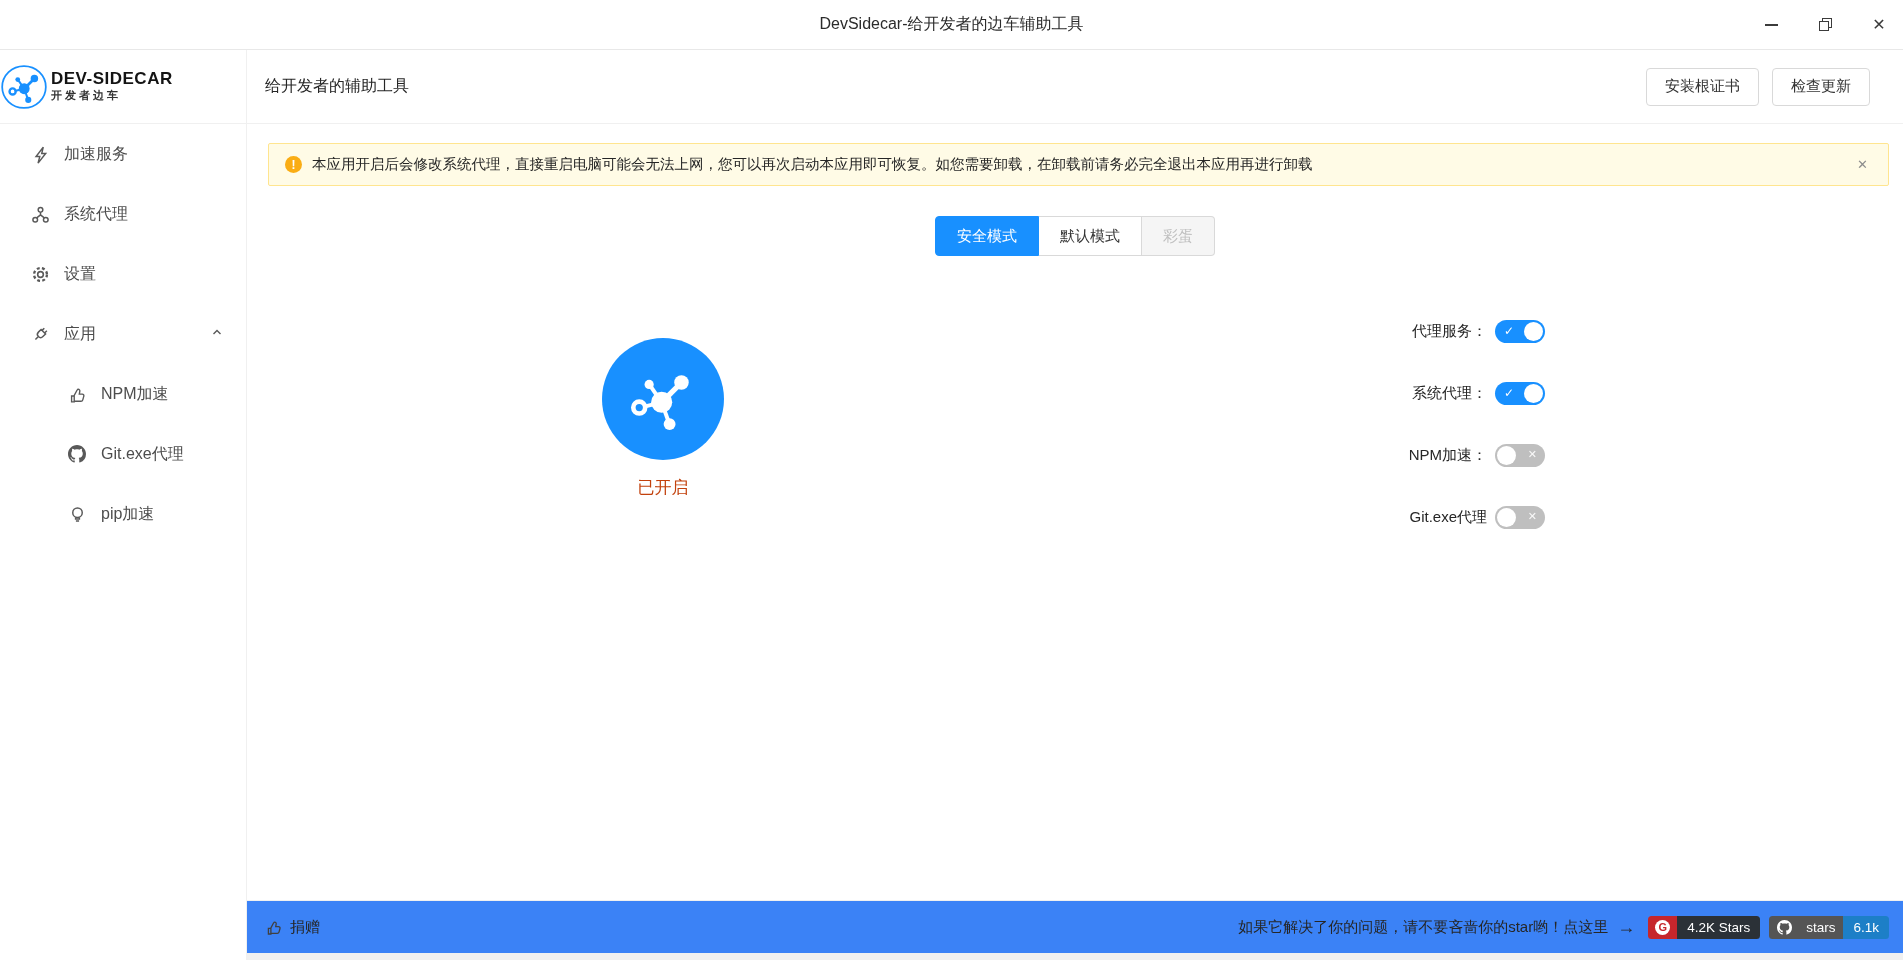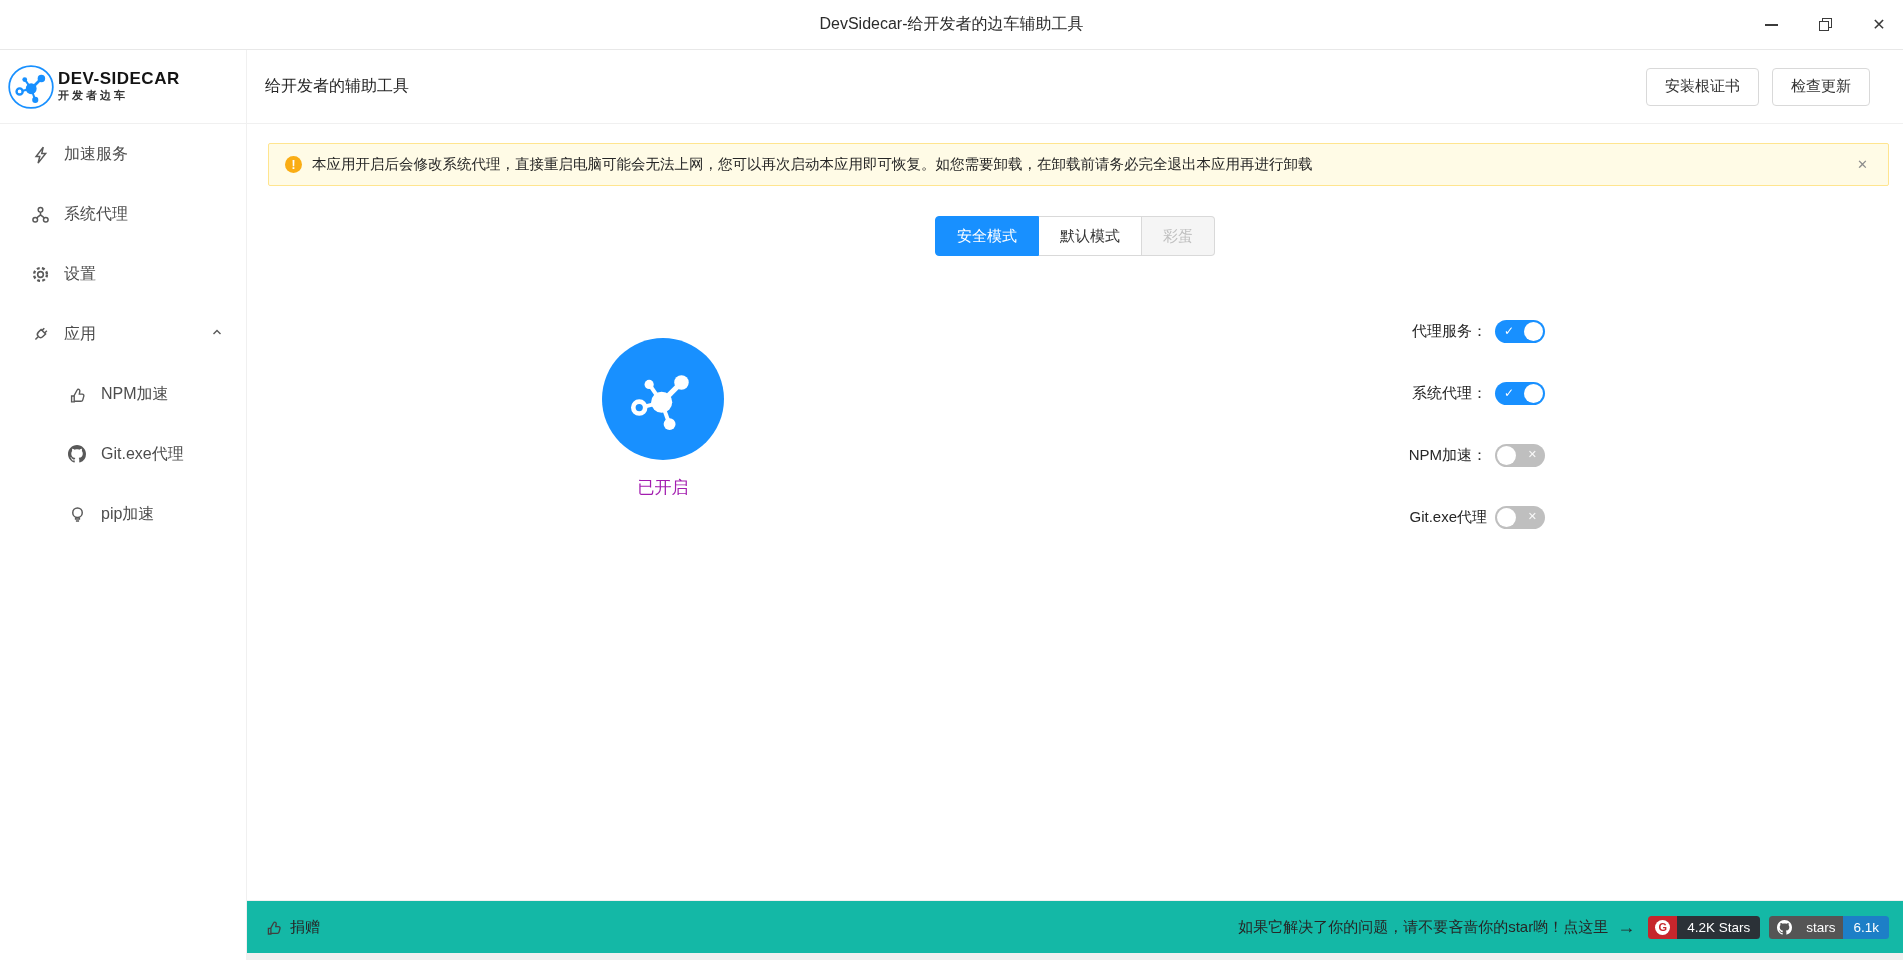--- a/index.html
+++ b/index.html
@@ -17,21 +17,21 @@
   .restore-glyph { position:relative; width:13px; height:13px; }
   .restore-glyph .r1 { position:absolute; left:0; bottom:0; width:10px; height:10px; border:1.5px solid #3b3b3b; background:#fff; }
   .restore-glyph .r2 { position:absolute; right:0; top:0; width:10px; height:10px; border:1.5px solid #3b3b3b; }
   .close-glyph { font-size:16px; color:#3b3b3b; line-height:1; }
 
   
   .body-row { flex:1; display:flex; min-height:0; }
 
   
   .sidebar { width:247px; flex:0 0 247px; background:#fff; border-right:1px solid #f0f0f0; display:flex; flex-direction:column; }
-  .logo { height:74px; flex:0 0 74px; border-bottom:1px solid #f0f0f0; display:flex; align-items:center; padding-left:7px; }
+  .logo { height:74px; flex:0 0 74px; border-bottom:1px solid #f0f0f0; display:flex; align-items:center; }
   .logo-text { margin-left:3px; }
   .logo-title { font-size:17px; font-weight:800; letter-spacing:.5px; color:#141414; line-height:1.1; }
   .logo-subtitle { font-size:11px; font-weight:700; letter-spacing:3px; color:#333; margin-top:0; }
   .menu { padding-top:6px; }
   .menu-item { position:relative; height:48px; margin-bottom:12px; display:flex; align-items:center;
     padding-left:30px; cursor:pointer; color:#4d4d4d; font-size:16px; }
   .menu-item .mi-icon { width:20px; height:20px; margin-right:14px; display:flex; align-items:center; justify-content:center; }
   .menu-item svg { stroke:#595959; fill:none; }
   .menu-item.selected { background:#e6f7ff; color:#1890ff; }
   .menu-item.selected svg { stroke:#1890ff; }
@@ -64,38 +64,38 @@
   .tab { padding:0 21px; display:flex; align-items:center; border:1px solid #d9d9d9; background:#fff; color:#333; cursor:pointer; }
   .tab.first { border-radius:4px 0 0 4px; }
   .tab.last { border-radius:0 4px 4px 0; border-left:none; }
   .tab.mid { border-left:none; }
   .tab.active { background:#1890ff; border-color:#1890ff; color:#fff; }
   .tab.disabled { background:#f5f5f5; color:#bfbfbf; cursor:not-allowed; }
 
   
   .status-circle { position:absolute; left:355px; top:214px; width:122px; height:122px; border-radius:50%;
     background:#1890ff; display:flex; align-items:center; justify-content:center; cursor:pointer; }
-  .status-label { position:absolute; left:355px; top:352px; width:122px; text-align:center; font-size:17px; color:#a21caf; }
+  .status-label { position:absolute; left:355px; top:352px; width:122px; text-align:center; font-size:17px; color:#c2410c; }
 
   
   .switch-col { position:absolute; top:195px; right:358px; }
   .switch-row { display:flex; align-items:center; height:24px; margin-bottom:38px; }
   .switch-label { width:112px; text-align:right; font-size:15px; color:#262626; }
   .switch { position:relative; width:50px; height:23px; border-radius:23px; margin-left:8px; cursor:pointer; }
   .switch.on  { background:#1890ff; }
   .switch.off { background:#bfbfbf; }
   .sw-knob { position:absolute; top:2px; width:19px; height:19px; border-radius:50%; background:#fff; }
   .switch.on  .sw-knob { right:2px; }
   .switch.off .sw-knob { left:2px; }
   .sw-check { position:absolute; left:9px; top:50%; transform:translateY(-52%); color:#fff; font-size:12px; font-weight:700; }
   .sw-x { position:absolute; right:8px; top:50%; transform:translateY(-52%); color:rgba(255,255,255,.9); font-size:11px; }
 
   
   .footer { height:53px; flex:0 0 53px; border-top:1px solid #f0f0f0; display:flex; align-items:center;
-    padding:0 14px 0 18px; background:#14b8a6; }
+    padding:0 14px 0 18px; background:#3b82f6; }
   .bottom-strip { height:7px; flex:0 0 7px; background:#f0f0f0; }
   .donate { display:flex; align-items:center; gap:7px; font-size:15px; color:#262626; cursor:pointer; }
   .donate svg { stroke:#404040; fill:none; }
   .footer-right { margin-left:auto; display:flex; align-items:center; gap:9px; }
   .star-text { font-size:15px; color:#262626; cursor:pointer; }
   .arrow { font-size:18px; font-weight:700; color:#262626; margin-right:4px; }
   .badge { height:23px; border-radius:3.5px; overflow:hidden; display:flex; font-size:13.5px; cursor:pointer; }
   .badge .seg { display:flex; align-items:center; padding:0 10px; color:#fff; }
   .gitee-logo-seg { background:#c6262c; padding:0 7px !important; }
   .gitee-circle { width:15px; height:15px; border-radius:50%; background:#fff; color:#c6262c;

